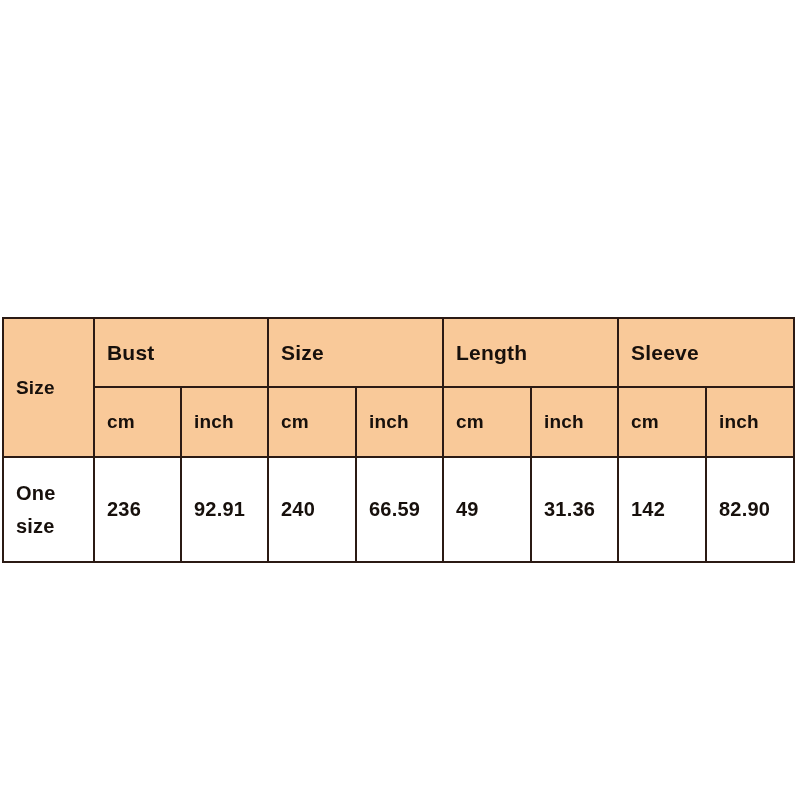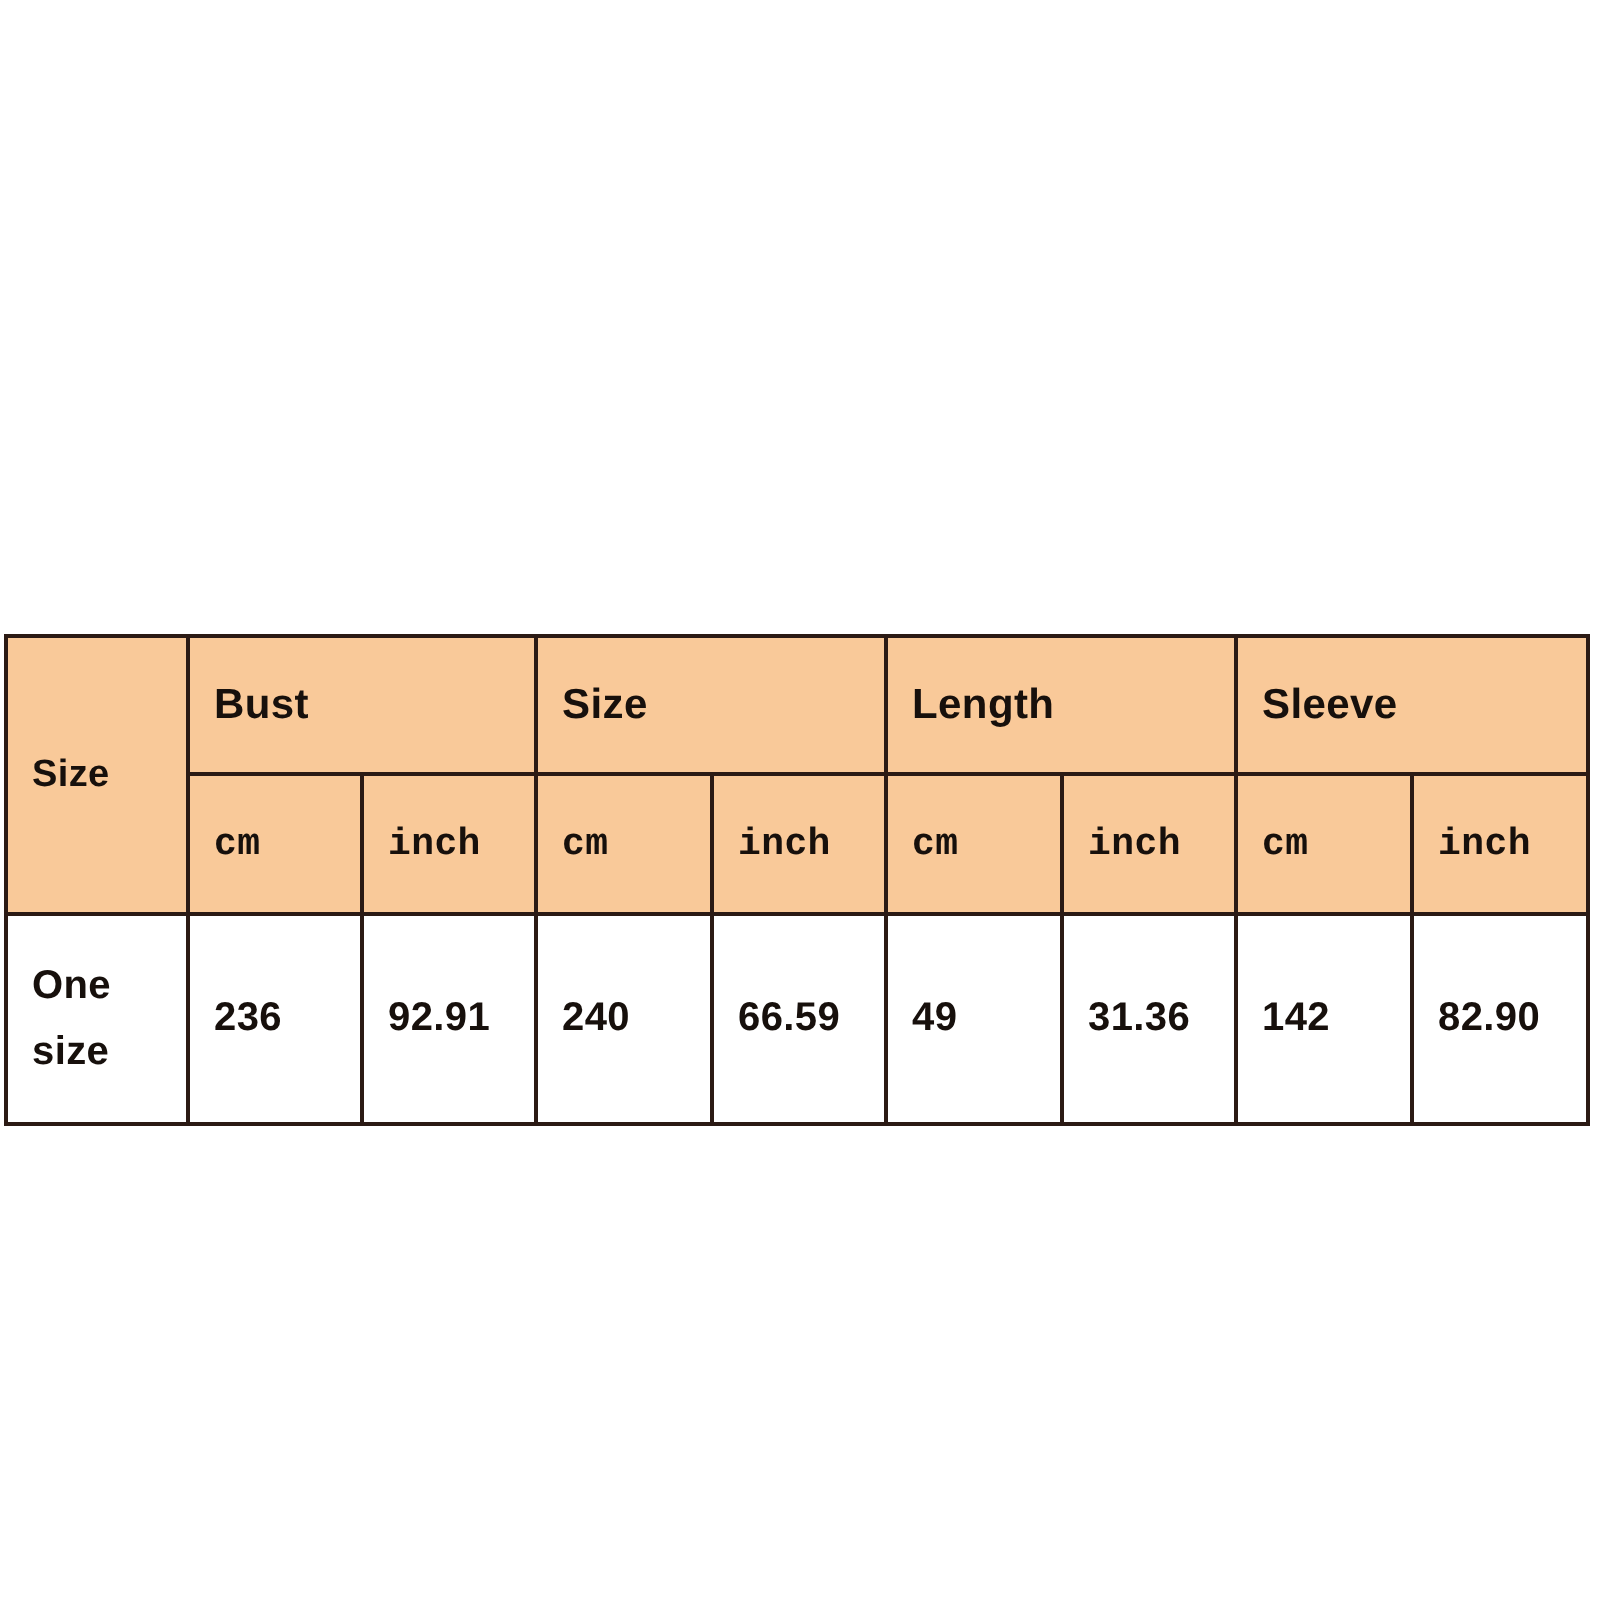--- a/index.html
+++ b/index.html
@@ -41,21 +41,20 @@
   .hdr {
     background: #f9c999;
   }
   .grp-label {
     height: 43px;
     font-size: 21px;
   }
   .unit-label {
     height: 44px;
     font-size: 19px;
-    font-family: Liberation Mono, monospace;
   }
   .size-head {
     background: #f9c999;
     font-size: 19px;
   }
   .data-row td {
     background: #ffffff;
     height: 79px;
     font-size: 20px;
   }

